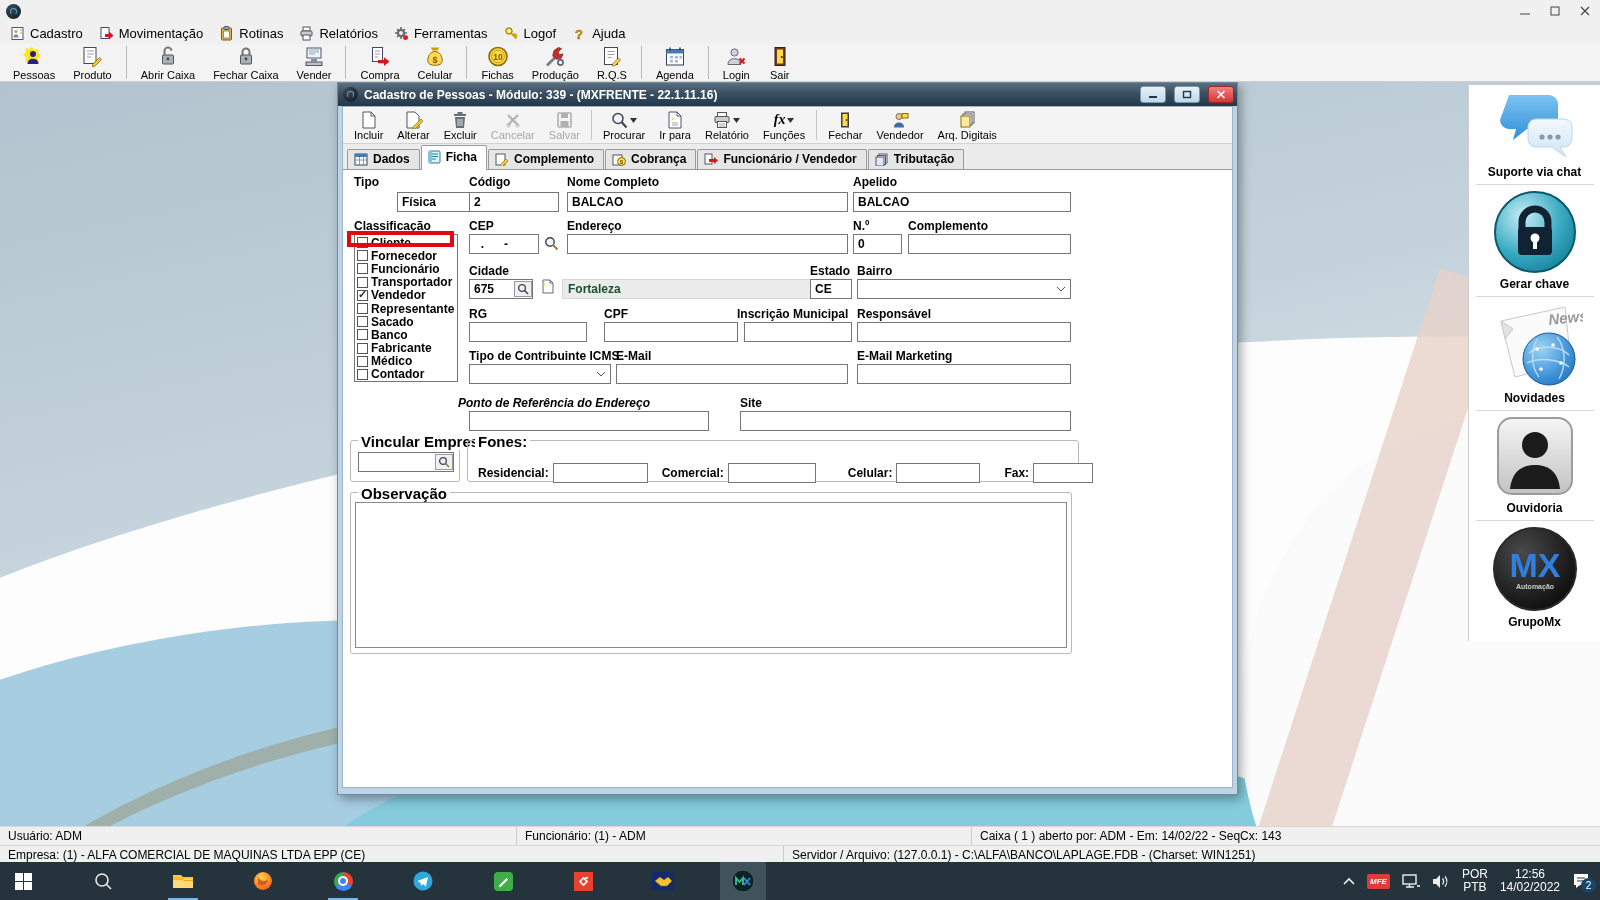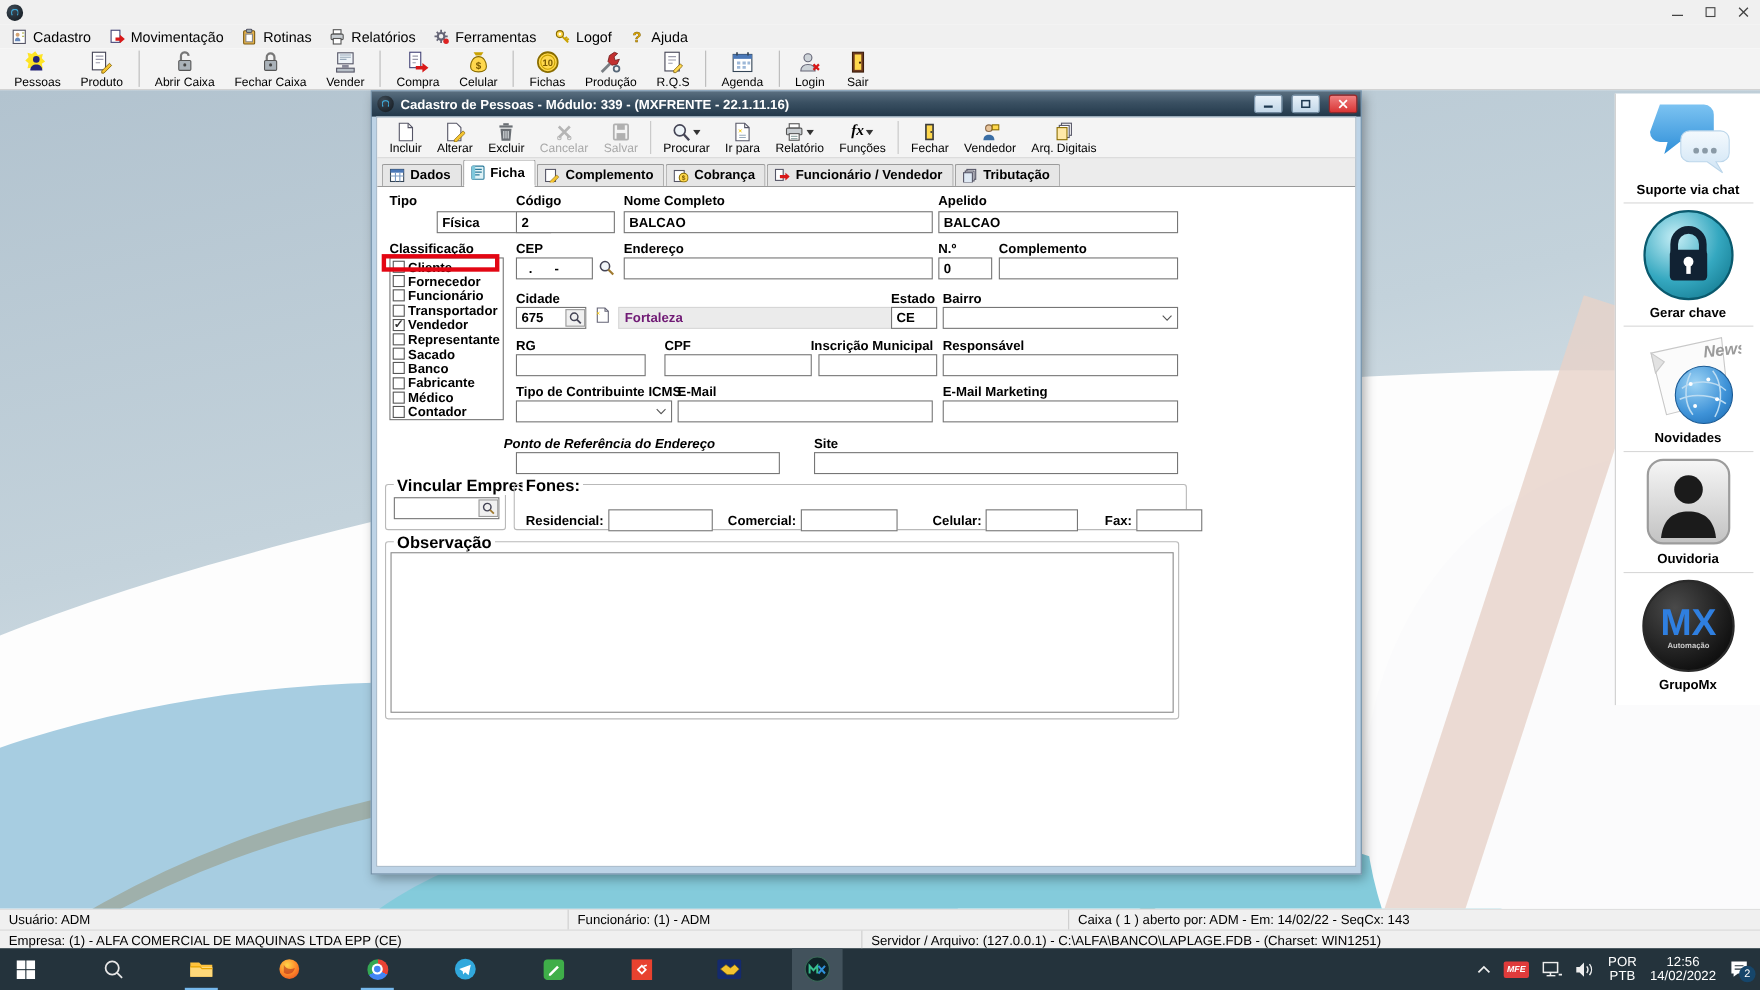--- a/index.html
+++ b/index.html
@@ -60,21 +60,21 @@
   .tb { position:absolute; height:20px; border:1px solid #767676; background:#fff; font:bold 12px "Liberation Sans",sans-serif; padding:0 4px; }
   input.tb { outline:none; }
   .combo { position:absolute; height:20px; border:1px solid #767676; background:#fff; display:flex; align-items:center; padding:0 4px; font-weight:bold; }
   .combo .sp { flex:1; }
   .listbox { position:absolute; left:11px; top:64px; width:104px; height:148px; border:1px solid #767676; background:#fff; padding-top:1px; }
   .cls-item { height:13.2px; display:flex; align-items:center; gap:3px; padding-left:2px; font-weight:bold; font-size:12px; }
   .cb { width:11px; height:11px; border:1px solid #555; background:#fff; position:relative; flex:none; }
   .cb.checked::after { content:"✓"; position:absolute; top:-3px; left:0; font-size:11px; color:#333; }
   .redrect { position:absolute; left:4px; top:61px; width:107px; height:16px; border:4px solid #e30613; z-index:6; }
 
-  .ro-field { position:absolute; height:20px; background:#ebebeb; border:1px solid #d6d6d6; color:#701a75; font-weight:bold; padding:2px 5px; }
+  .ro-field { position:absolute; height:20px; background:#ebebeb; border:1px solid #d6d6d6; color:#14532d; font-weight:bold; padding:2px 5px; }
   .mini-btn { position:absolute; width:18px; height:16px; background:#f0f0f0; border:1px solid #9a9a9a; display:flex; align-items:center; justify-content:center; }
   .icn { position:absolute; display:flex; align-items:center; justify-content:center; }
 
   .groupbox { position:absolute; border:1px solid #b9b9b9; border-radius:3px; }
   .gb-legend { position:absolute; top:-8px; left:7px; background:#fff; padding:0 3px; font-weight:bold; font-size:15px; white-space:nowrap; }
   .gb-fones { left:124px; top:270px; width:612px; height:42px; display:flex; align-items:center; padding:24px 0 0 10px; }
   .gb-fones .pl { font-weight:bold; white-space:nowrap; }
   .gb-fones input { height:20px; border:1px solid #767676; font:bold 12px "Liberation Sans",sans-serif; margin-left:4px; }
   .gb-vinc { left:7px; top:270px; width:110px; height:42px; }
   .gb-obs { left:7px; top:322px; width:722px; height:162px; }

